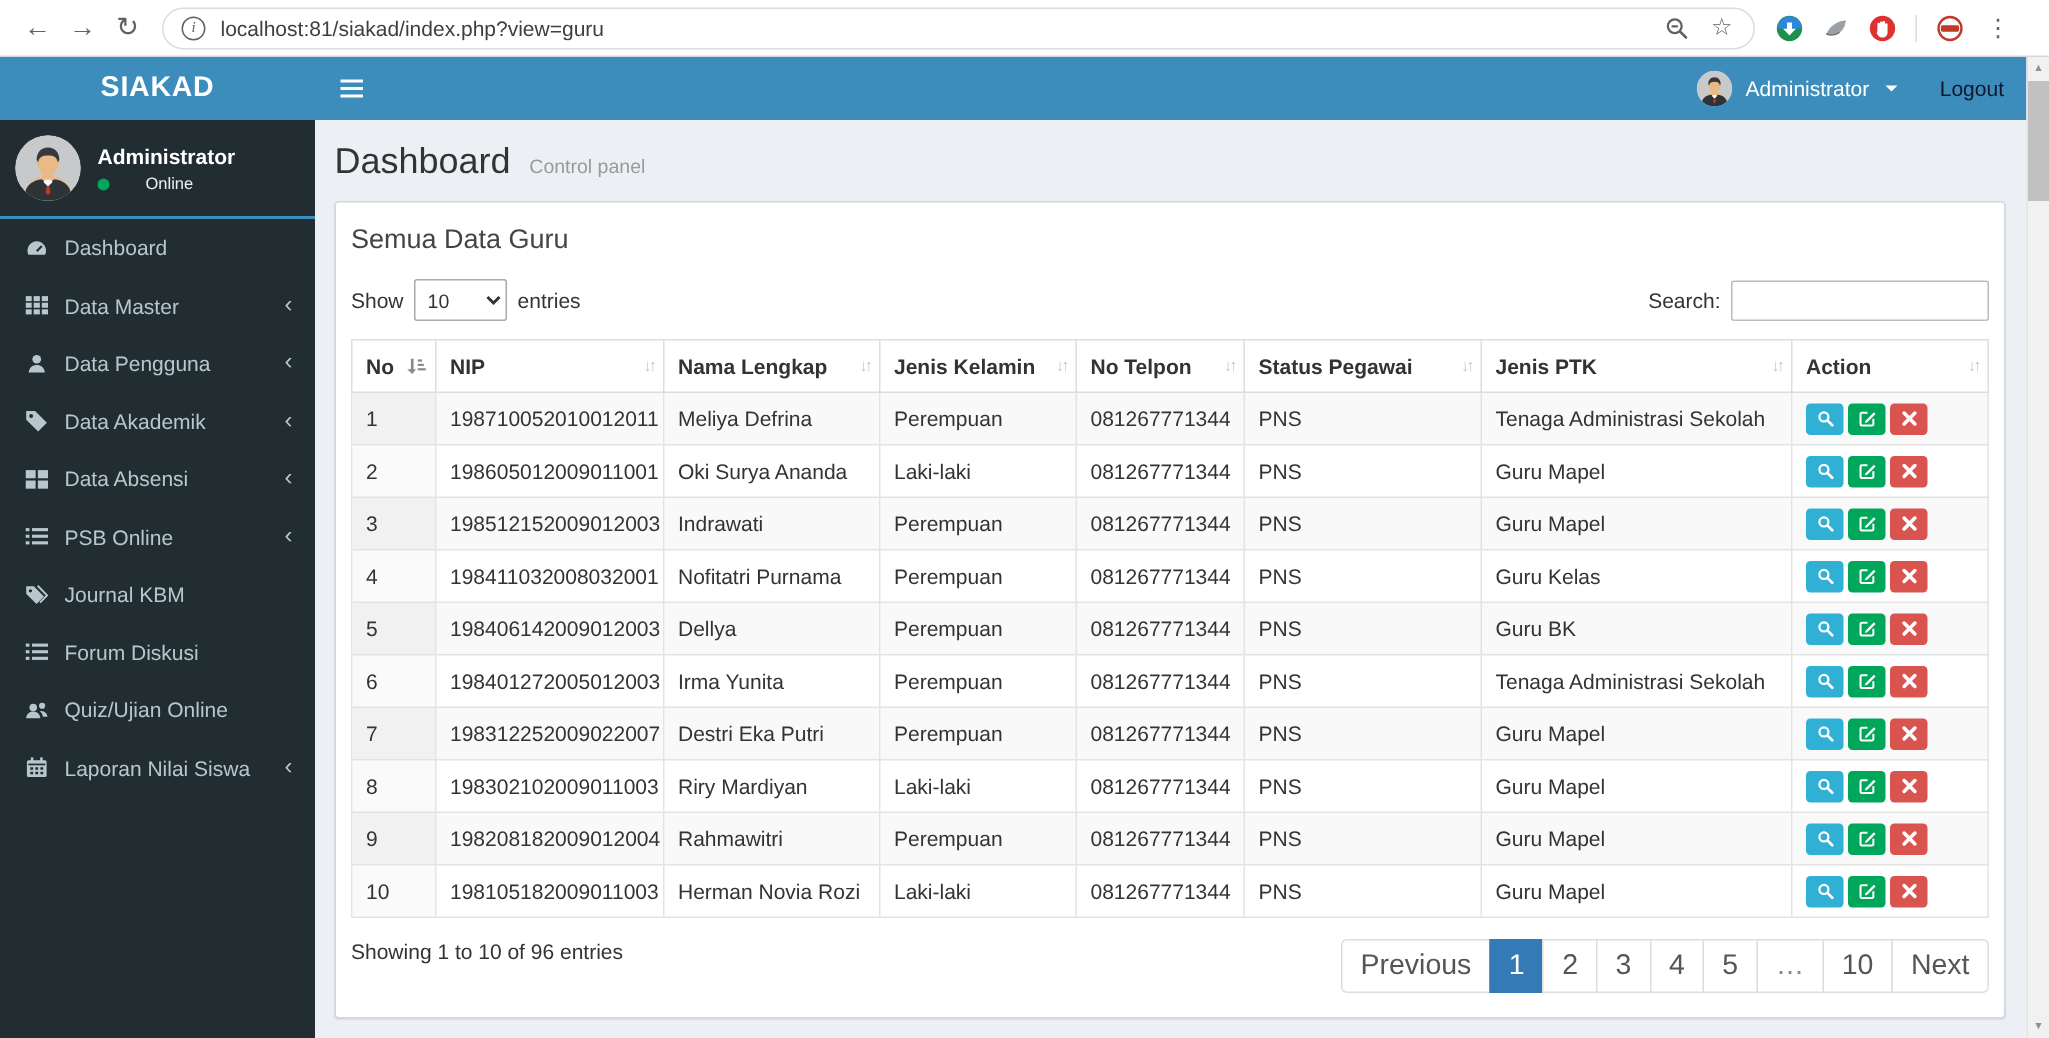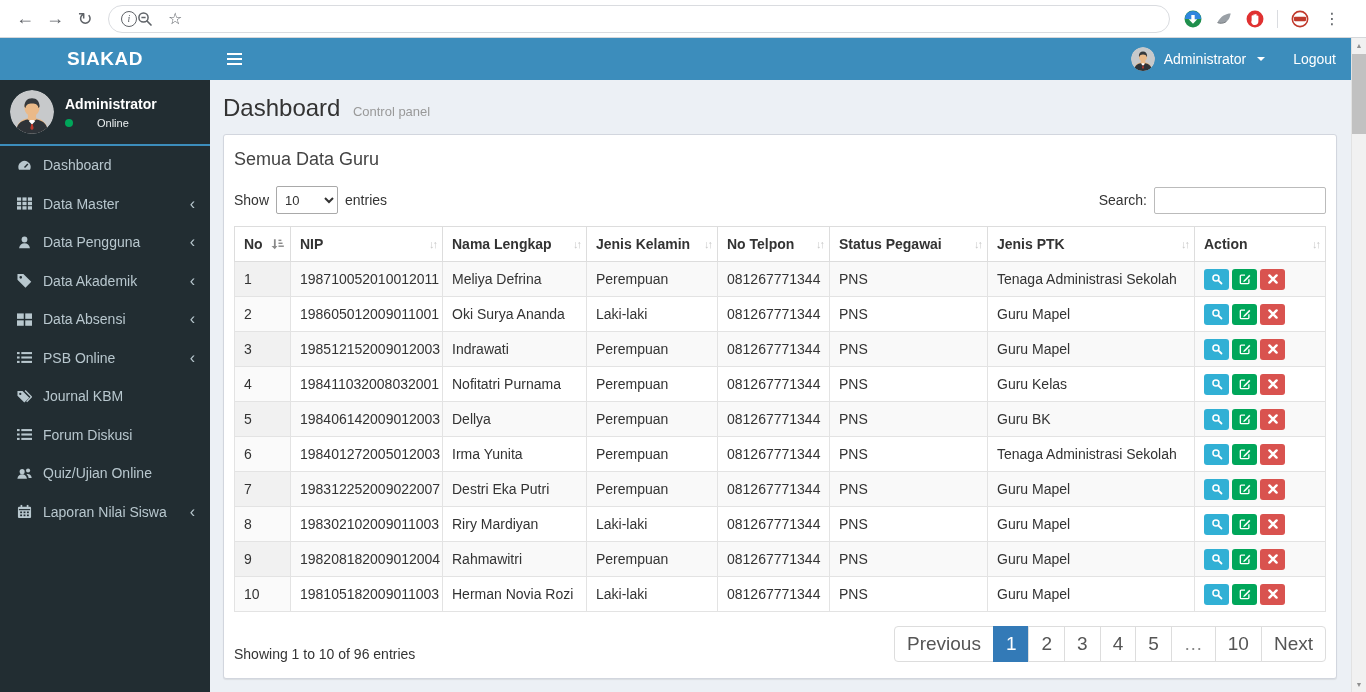--- a/index.html
+++ b/index.html
@@ -42,21 +42,21 @@
     justify-content:space-between;padding:0 15px}
   .hamburger{position:relative;width:15px;height:2px;background:#fff;display:block}
   .hamburger::before,.hamburger::after{content:"";position:absolute;left:0;width:15px;height:2px;background:#fff}
   .hamburger::before{top:-5px}.hamburger::after{top:5px}
   .nav-right{display:flex;align-items:center;gap:28px}
   .user-menu{display:flex;align-items:center;gap:9px;color:#fff;font-size:14px}
   .nav-avatar{width:24px;height:24px;border-radius:50%;overflow:hidden;display:flex}
   .nav-avatar svg{width:24px;height:24px}
   .caret{width:0;height:0;border-left:4px solid transparent;border-right:4px solid transparent;
     border-top:4px solid #fff;margin-left:2px}
-  .logout{color:#ffffff;font-size:14px}
+  .logout{color:#0f172a;font-size:14px}
 
   .body-row{flex:1;display:flex;min-height:0}
 
   
   .sidebar{width:210px;flex:0 0 210px;background:var(--sidebar-bg)}
   .user-panel{display:flex;gap:11px;padding:10px;align-items:center}
   .side-avatar{width:44px;height:44px;border-radius:50%;overflow:hidden;display:flex;flex:0 0 44px}
   .side-avatar svg{width:44px;height:44px}
   .uname{color:#fff;font-weight:bold;font-size:14px;margin-bottom:5px}
   .ustatus{color:#ecf0f1;font-size:11px;display:flex;align-items:center;gap:24px}
@@ -104,21 +104,21 @@
   .dt tr.odd td.sorted{background:#f1f1f1}
   .dt tr.even td.sorted{background:#fafafa}
   .dt td.action-cell{padding:5px 9px}
   .abtn{width:25px;height:21px;border:none;border-radius:3px;display:inline-flex;align-items:center;
     justify-content:center;margin-right:3px;padding:0;cursor:default;vertical-align:middle}
   .abtn svg{width:12px;height:12px;display:block}
   .abtn.view{background:var(--view-btn)}
   .abtn.edit{background:var(--edit-btn)}
   .abtn.del{background:var(--del-btn)}
 
-  .table-footer{display:flex;justify-content:space-between;align-items:flex-end;padding:14px 10px 16px}
+  .table-footer{display:flex;justify-content:space-between;align-items:flex-start;padding:14px 10px 16px}
   .tinfo{font-size:14px;color:#333}
   .pagination{display:flex}
   .page-btn{font-family:inherit;font-size:19px;color:#555;background:#fff;border:1px solid #ddd;
     padding:6px 12px;margin-left:-1px;cursor:default}
   .page-btn:first-child{border-radius:4px 0 0 4px;margin-left:0}
   .page-btn:last-child{border-radius:0 4px 4px 0}
   .page-btn.active{background:var(--pag-active);border-color:var(--pag-active);color:#fff}
   .page-btn.disabled{color:#888}
 
   
@@ -133,20 +133,21 @@
 <body>
 
 <div class="screen">
 
   <div class="browser-bar">
     <span class="nav-ic">←</span>
     <span class="nav-ic">→</span>
     <span class="nav-ic">↻</span>
     <div class="omnibox">
       <span class="info-ic">i</span>
+      <span class="url">localhost:81/siakad/index.php?view=guru</span>
       <span class="omni-right">
         <span>
           <svg width="16" height="16" viewBox="0 0 16 16">
               <circle cx="6.5" cy="6.5" r="4.6" fill="none" stroke="#5f6368" stroke-width="1.5"></circle>
               <line x1="4.4" y1="6.5" x2="8.6" y2="6.5" stroke="#5f6368" stroke-width="1.5"></line>
               <line x1="10" y1="10" x2="14" y2="14" stroke="#5f6368" stroke-width="1.7" stroke-linecap="round"></line>
             </svg>
         </span>
         <span class="star">☆</span>
       </span>

